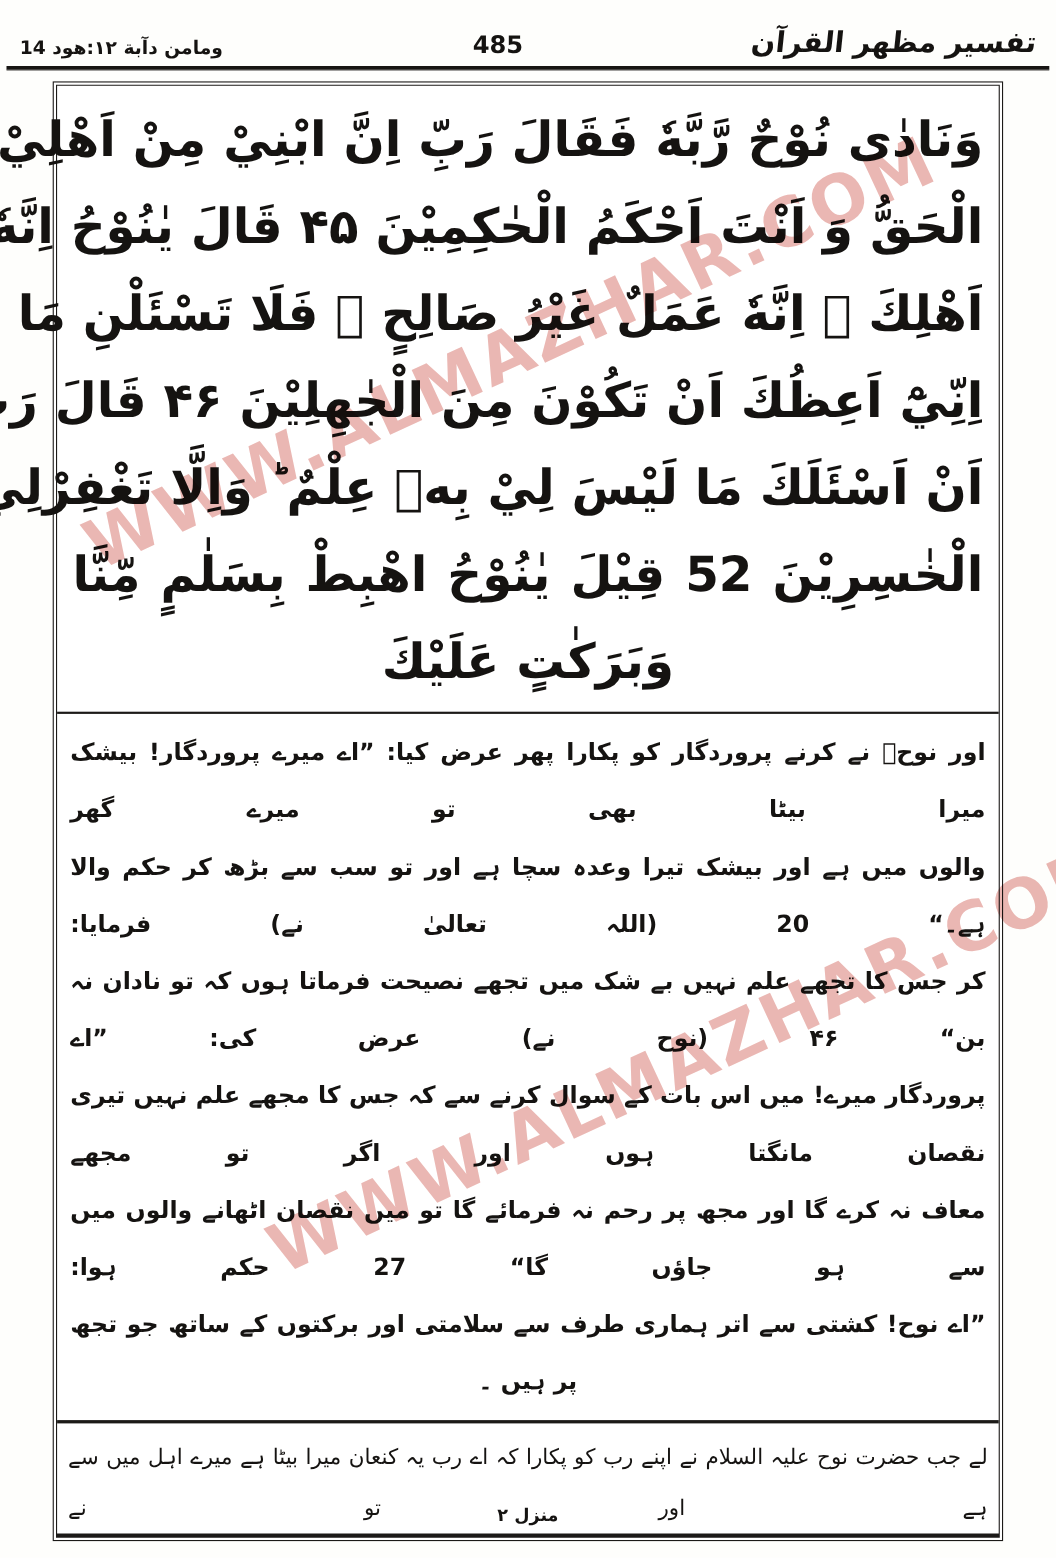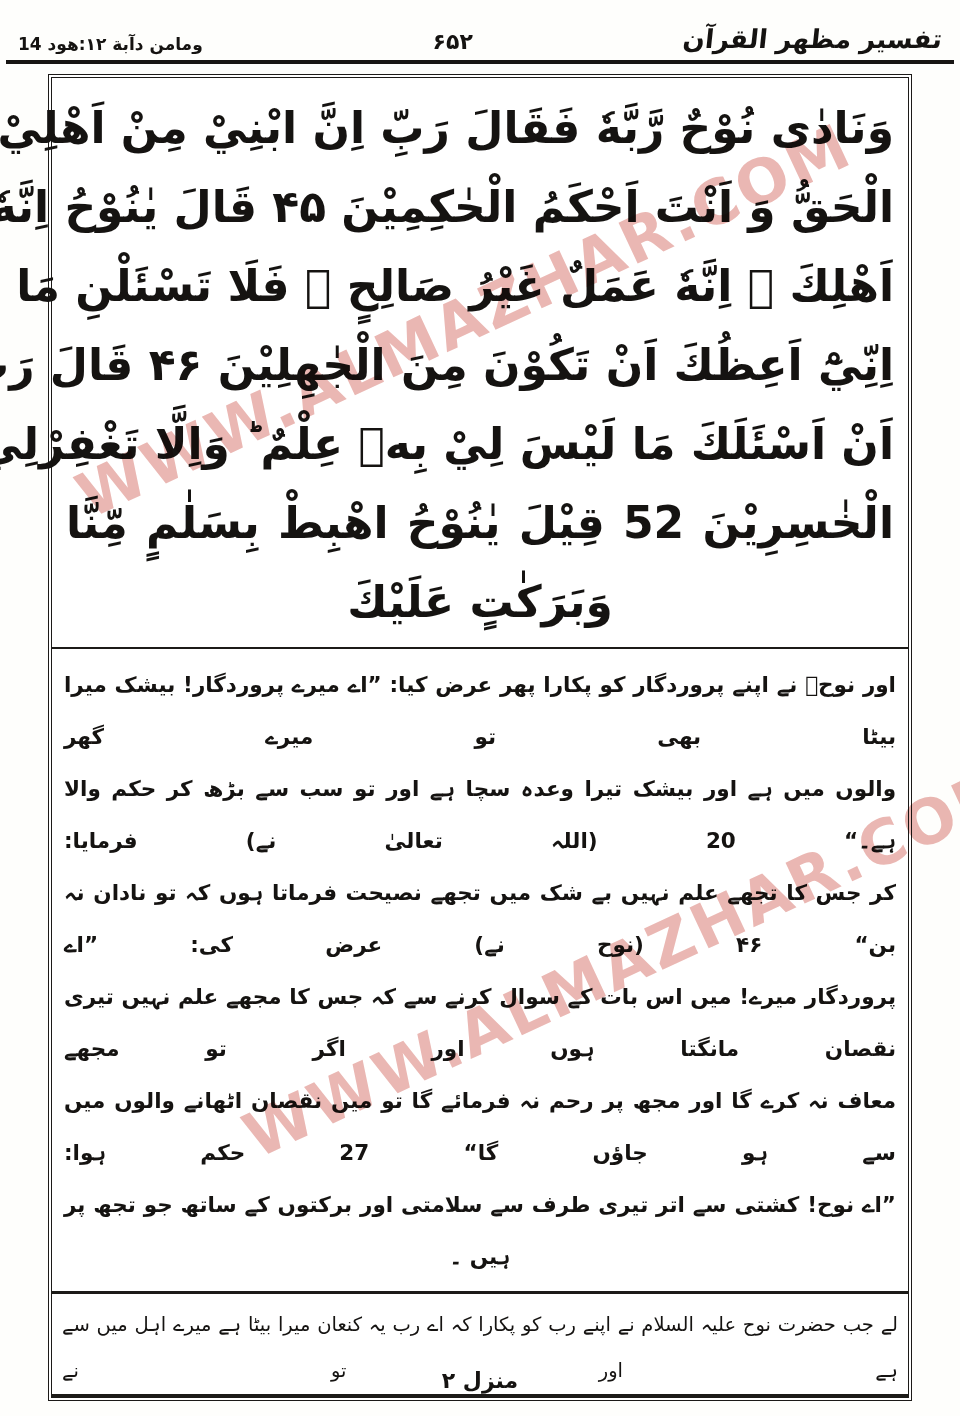--- a/index.html
+++ b/index.html
@@ -68,21 +68,21 @@
   
   .commentary { padding: 8px 10px 0 10px; }
   .commentary .cline {
     font-size: 19.5px; font-weight: 500; line-height: 46px;
     text-align: justify; text-align-last: justify;
   }
 
   
   .footer {
     position: absolute; left: 0; right: 0; top: 1368px;
-    text-align: center; font-size: 22px; font-weight: bold;
+    text-align: center; font-size: 16px; font-weight: bold;
   }
 
   
   .watermark {
     position: absolute; width: 700px;
     text-align: center; white-space: nowrap;
     font-size: 62px; font-weight: bold; letter-spacing: 3px;
     color: #d97c74; opacity: 0.55;
     transform: rotate(-25deg);
     mix-blend-mode: multiply;
@@ -93,46 +93,46 @@
   .wm-top    { left: 48px;  top: 315px; }
   .wm-bottom { left: 215px; top: 955px; }
 </style>
 </head>
 <body>
 
 <div class="page">
 
   <div class="header-row">
     <div class="book-title">تفسير مظهر القرآن</div>
-    <div class="page-number">۶۵۲</div>
+    <div class="page-number">485</div>
     <div class="juz-ref">ومامن دآبة ۱۲:هود 14</div>
   </div>
   <div class="header-rule"></div>
 
   <div class="frame-outer">
     <div class="frame-inner">
 
       <section class="quran">
         <div class="qline">وَنَادٰى نُوْحٌ رَّبَّهٗ فَقَالَ رَبِّ اِنَّ ابْنِيْ مِنْ اَهْلِيْ وَاِنَّ وَعْدَكَ</div>
         <div class="qline">الْحَقُّ وَ اَنْتَ اَحْكَمُ الْحٰكِمِيْنَ ۴۵ قَالَ يٰنُوْحُ اِنَّهٗ لَيْسَ مِنْ</div>
         <div class="qline">اَهْلِكَ ۚ اِنَّهٗ عَمَلٌ غَيْرُ صَالِحٍ ۖ فَلَا تَسْئَلْنِ مَا لَيْسَ لَكَ بِهٖ عِلْمٌ ؕ</div>
         <div class="qline">اِنِّيْٓ اَعِظُكَ اَنْ تَكُوْنَ مِنَ الْجٰهِلِيْنَ ۴۶ قَالَ رَبِّ اِنِّيْٓ اَعُوْذُ بِكَ</div>
         <div class="qline">اَنْ اَسْئَلَكَ مَا لَيْسَ لِيْ بِهٖ عِلْمٌ ؕ وَاِلَّا تَغْفِرْلِيْ وَتَرْحَمْنِيْٓ اَكُنْ مِّنَ</div>
         <div class="qline center-last">الْخٰسِرِيْنَ 52 قِيْلَ يٰنُوْحُ اهْبِطْ بِسَلٰمٍ مِّنَّا وَبَرَكٰتٍ عَلَيْكَ</div>
       </section>
 
       <div class="rule-thin"></div>
 
       <section class="translation">
-        <div class="uline">اور نوحؑ نے اپنے پروردگار کو پکارا پھر عرض کیا: ”اے میرے پروردگار! بیشک میرا بیٹا بھی تو میرے گھر</div>
+        <div class="uline">اور نوحؑ نے کرنے پروردگار کو پکارا پھر عرض کیا: ”اے میرے پروردگار! بیشک میرا بیٹا بھی تو میرے گھر</div>
         <div class="uline">والوں میں ہے اور بیشک تیرا وعدہ سچا ہے اور تو سب سے بڑھ کر حکم والا ہے۔“ 20 (اللہ تعالیٰ نے) فرمایا:</div>
         <div class="uline">کر جس کا تجھے علم نہیں بے شک میں تجھے نصیحت فرماتا ہوں کہ تو نادان نہ بن“ ۴۶ (نوح نے) عرض کی: ”اے</div>
         <div class="uline">پروردگار میرے! میں اس بات کے سوال کرنے سے کہ جس کا مجھے علم نہیں تیری نقصان مانگتا ہوں اور اگر تو مجھے</div>
         <div class="uline">معاف نہ کرے گا اور مجھ پر رحم نہ فرمائے گا تو میں نقصان اٹھانے والوں میں سے ہو جاؤں گا“ 27 حکم ہوا:</div>
-        <div class="uline center-last">”اے نوح! کشتی سے اتر تیری طرف سے سلامتی اور برکتوں کے ساتھ جو تجھ پر ہیں ۔</div>
+        <div class="uline center-last">”اے نوح! کشتی سے اتر ہماری طرف سے سلامتی اور برکتوں کے ساتھ جو تجھ پر ہیں ۔</div>
       </section>
 
       <div class="rule-thick"></div>
 
       <section class="commentary">
         <div class="cline">لے جب حضرت نوح علیہ السلام نے اپنے رب کو پکارا کہ اے رب یہ کنعان میرا بیٹا ہے میرے اہل میں سے ہے اور تو نے</div>
 
       </section>
 
     </div>

